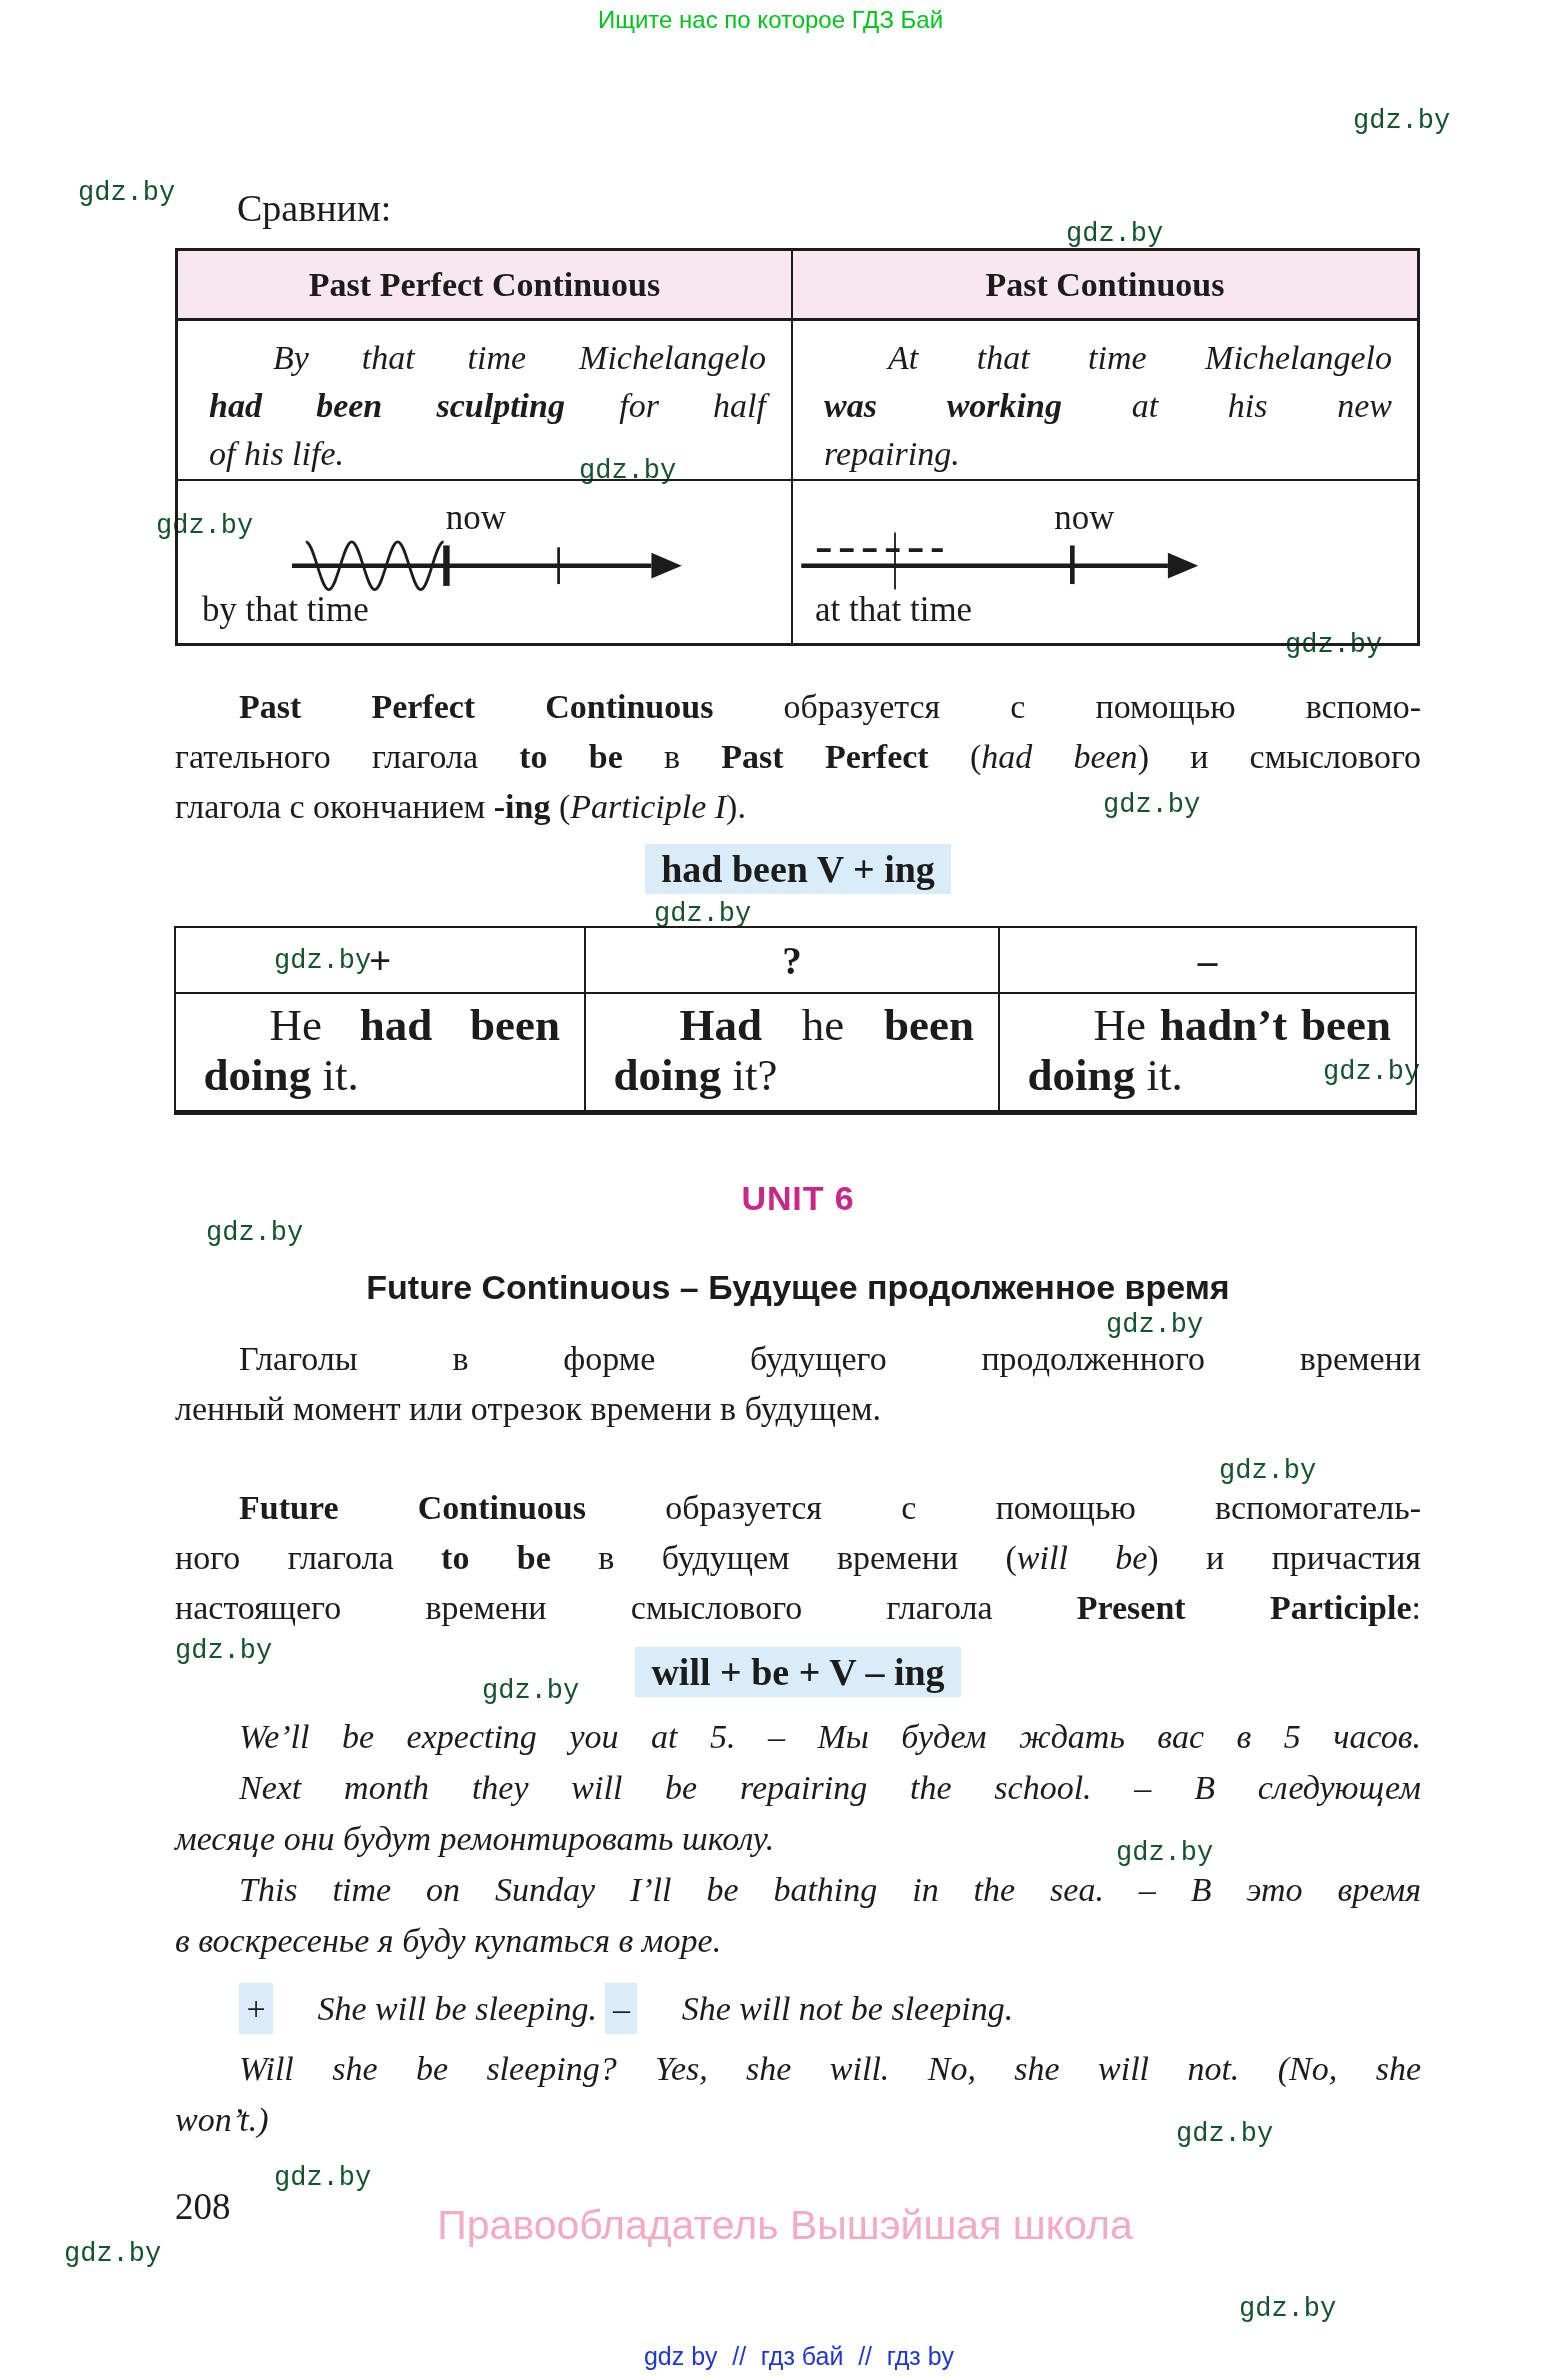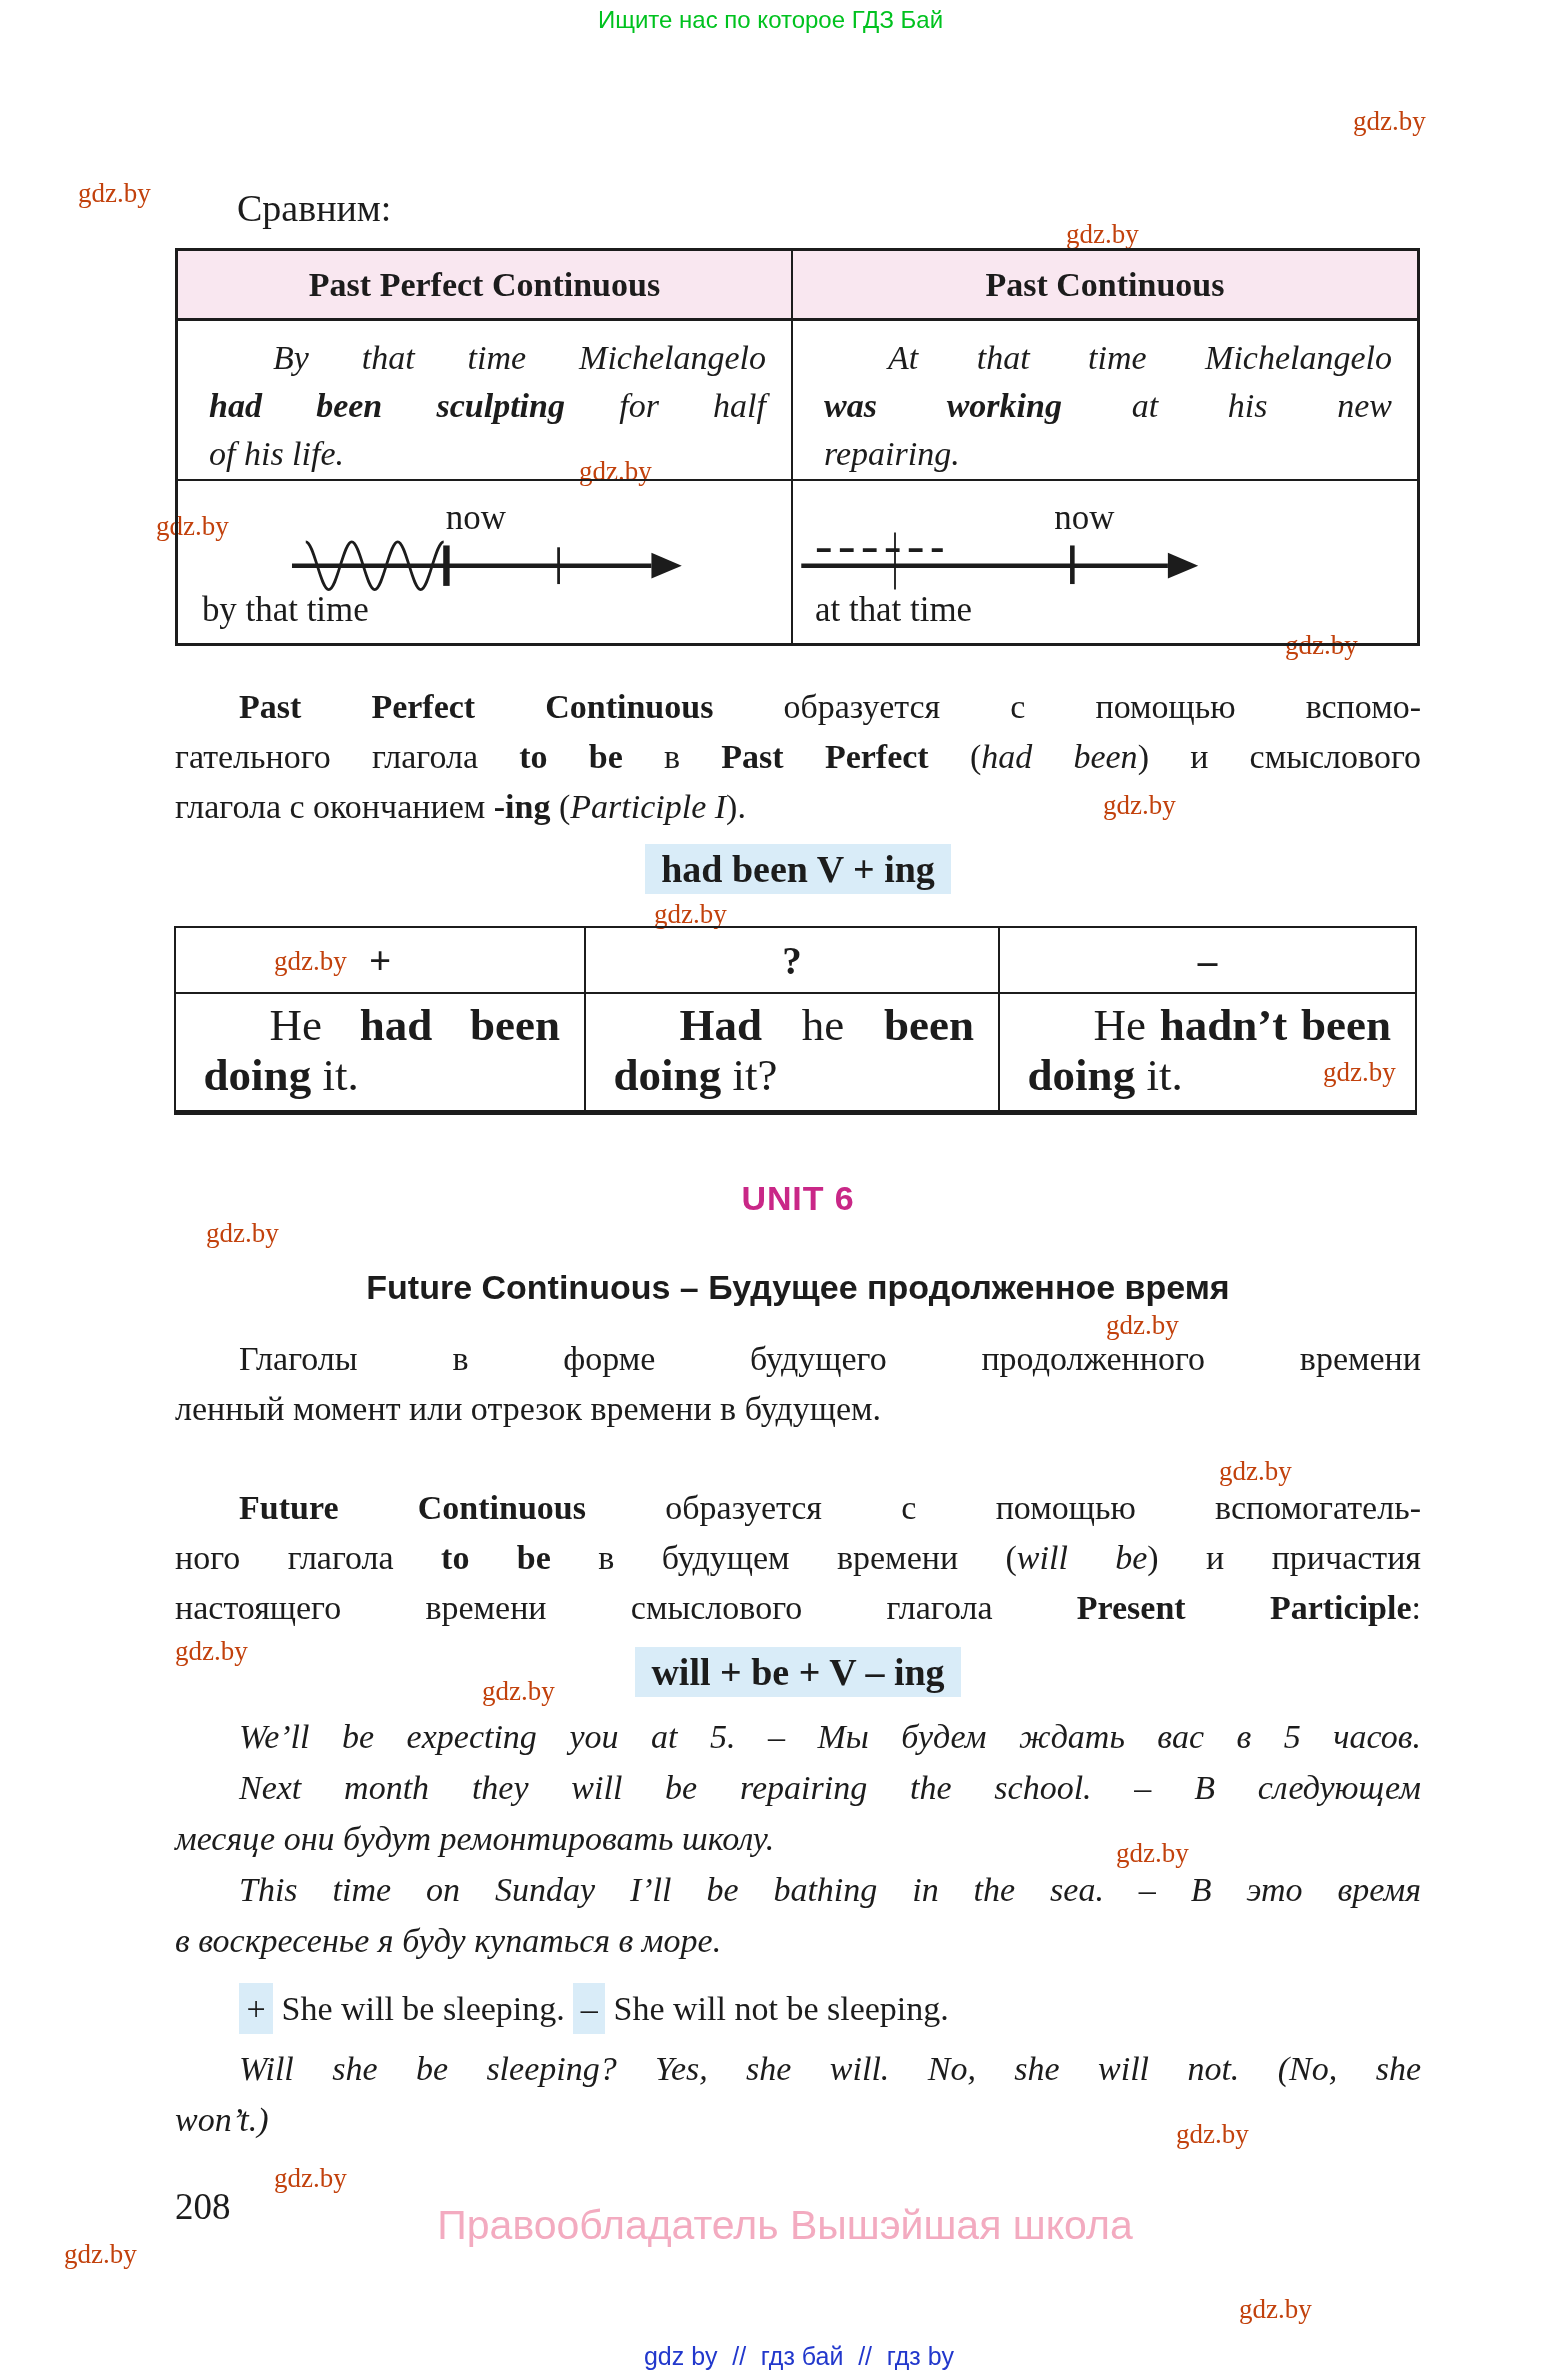--- a/index.html
+++ b/index.html
@@ -17,22 +17,22 @@
     position:relative;
     width:1541px;height:2377px;
     background:#ffffff;
     color:var(--ink);
     font-family:"Liberation Serif","DejaVu Serif",serif;
     overflow:hidden;
   }
   
   .wm{
     position:absolute;
-    font-family:Liberation Serif, serif;
-    font-size:27px;line-height:27.6px;color:#c2410c;
+    font-family:Liberation Mono, monospace;
+    font-size:27px;line-height:27.6px;color:#14532d;
     white-space:nowrap;
   }
   .banner{
     position:absolute;top:5.5px;left:0;right:0;text-align:center;
     font-family:"Liberation Sans","DejaVu Sans",sans-serif;
     font-size:24px;color:var(--green);
   }
   
   .compare{position:absolute;left:237px;top:186px;font-size:38px;}
   .unit{
@@ -89,21 +89,21 @@
   .t2-head .cell{display:flex;align-items:center;justify-content:center;font-weight:bold;font-size:39px;}
   .t2-body{display:flex;}
   .t2-body .cell{height:116px;padding:5.5px 24px 5.5px 27.6px;font-size:45px;line-height:50px;}
   .t2c1{width:410px;border-right:2.8px solid var(--ink);}
   .t2c2{width:414px;border-right:2.8px solid var(--ink);}
   .t2c3{flex:1;}
   .cind{padding-left:66px;}
   
   .examples{position:absolute;left:175px;top:1711px;width:1246px;font-size:34px;line-height:51px;font-style:italic;}
   .pm-line{margin-top:16.5px;font-style:normal;}
-  .pm-line .sent{}
+  .pm-line .sent{font-style:italic;margin-left:36px;}
   .sign{
     display:inline-block;background:var(--blue-hl);font-style:normal;
     padding:0 7.4px;
   }
   .q1{margin-top:9.2px;}
   
   .tl-svg{display:block;}
   .tl-svg text{font-family:"Liberation Serif","DejaVu Serif",serif;font-size:38px;fill:var(--ink);}
   
   .page-num{position:absolute;left:175px;top:2185px;font-size:37px;}

